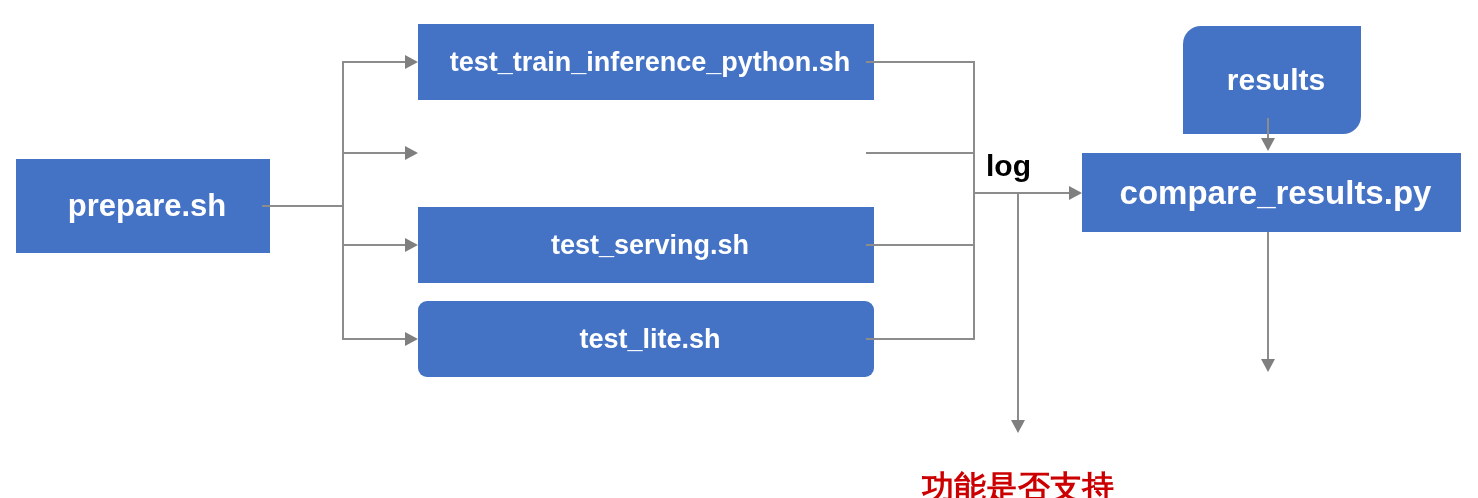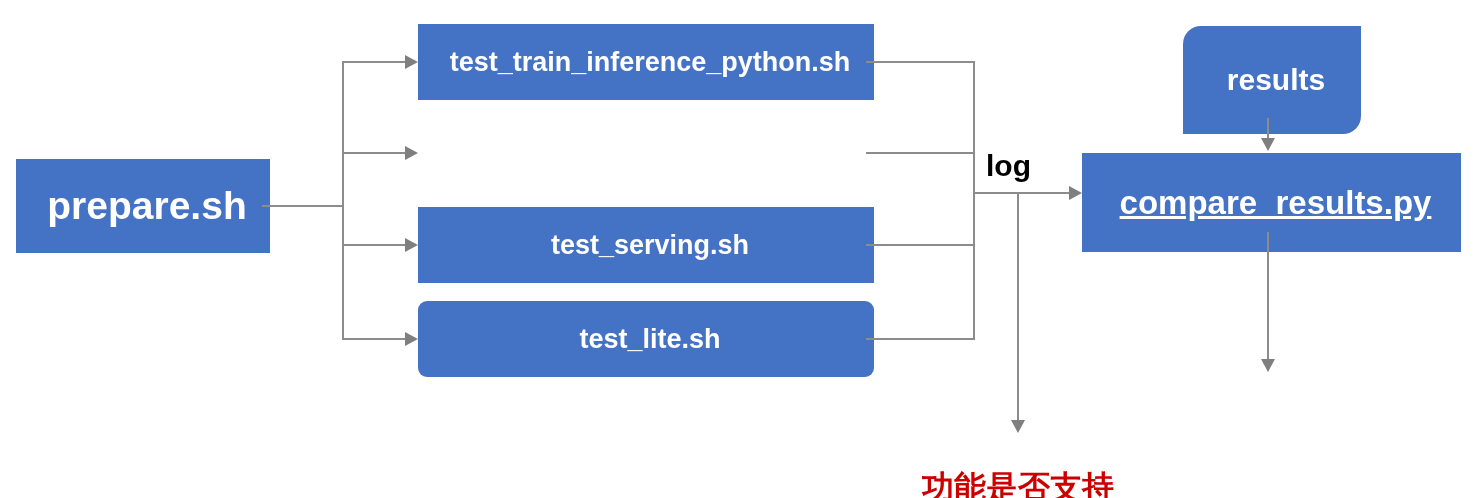--- a/index.html
+++ b/index.html
@@ -46,28 +46,28 @@
   .alert-label {
     position: absolute;
     color: var(--alert-text, #cc0000);
     font-size: 32px;
     font-weight: bold;
     width: 300px;
     text-align: center;
     white-space: nowrap;
   }
   
-  .n-prepare  { left: 16px;   top: 159px; width: 246px; height: 94px; font-size: 39px; }
+  .n-prepare  { left: 16px;   top: 159px; width: 246px; height: 94px; font-size: 31px; }
   .n-test     { left: 418px;  width: 448px; height: 76px; font-size: 27px; }
   .n-test1    { top: 24px; }
   .n-test2    { top: 115px; }
   .n-test3    { top: 207px; }
   .n-test4    { top: 301px; border-radius: 9px; }
   .n-results  { left: 1183px; top: 26px;  width: 170px; height: 108px; font-size: 30px; border-radius: 18px 0 18px 0; }
-  .n-compare  { left: 1082px; top: 153px; width: 371px; height: 99px; font-size: 33px; text-decoration: underline; }
+  .n-compare  { left: 1082px; top: 153px; width: 371px; height: 79px; font-size: 33px; }
 </style>
 </head>
 <body>
 
 <div class="diagram">
 
   <div class="node n-prepare">prepare.sh</div>
 
   <div class="node n-test n-test1">test_train_inference_python.sh</div>
 

